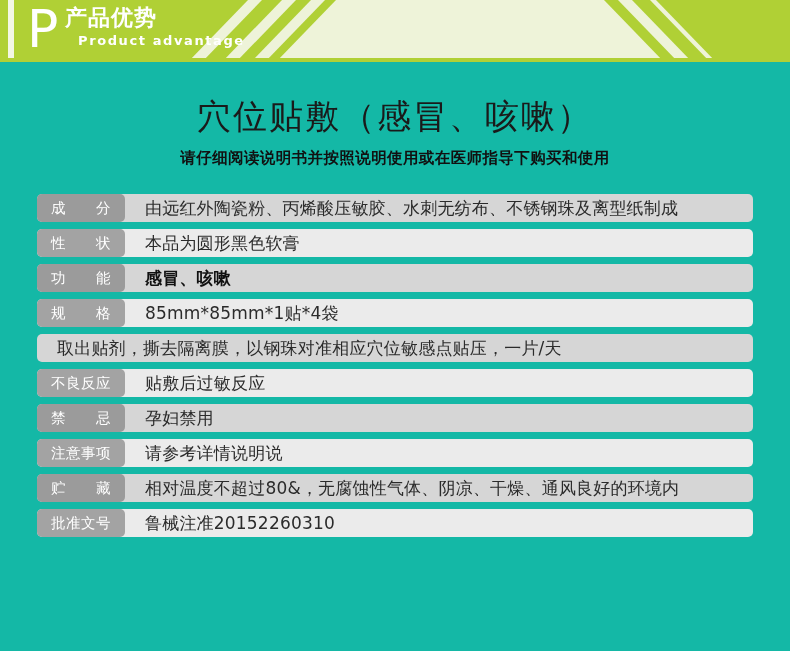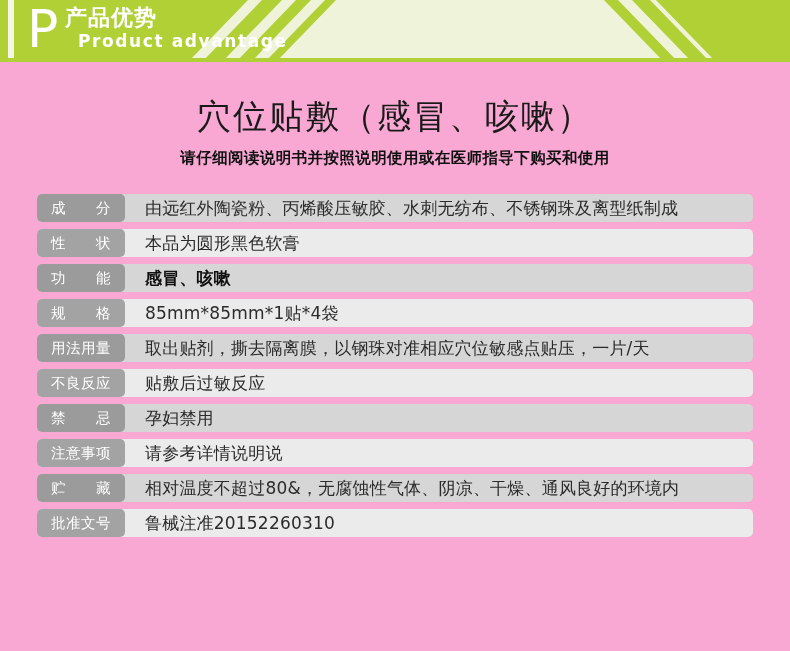--- a/index.html
+++ b/index.html
@@ -48,21 +48,21 @@
     font-weight: bold;
     letter-spacing: 1px;
     line-height: 26px;
     white-space: nowrap;
   }
   .banner-sub {
     position: absolute;
     left: 78px;
     top: 33px;
     color: #ffffff;
-    font-size: 17px;
+    font-size: 13px;
     font-weight: bold;
     letter-spacing: 1.6px;
     line-height: 16px;
     white-space: nowrap;
   }
   .banner-letter {
     position: absolute;
     left: 27px;
     top: -2px;
     color: #ffffff;
@@ -70,21 +70,21 @@
     font-weight: normal;
     line-height: 62px;
     font-family: "DejaVu Sans", "Liberation Sans", sans-serif;
   }
 
   
   .content {
     position: relative;
     width: 790px;
     height: 589px;
-    background: #f9a8d4;
+    background: #14b8a6;
   }
 
   .title-block {
     padding-top: 32px;
     text-align: center;
   }
   .main-title {
     font-size: 34px;
     color: #1a1a1a;
     letter-spacing: 2px;
@@ -223,21 +223,20 @@
     </div>
 
     <div class="spec-row">
       <div class="row-bg"></div>
       <div class="spec-label">规　　格</div>
       <div class="spec-value">85mm*85mm*1贴*4袋</div>
     </div>
 
     <div class="spec-row alt">
       <div class="row-bg"></div>
-      <div class="spec-label">用法用量</div>
       <div class="spec-value">取出贴剂，撕去隔离膜，以钢珠对准相应穴位敏感点贴压，一片/天</div>
     </div>
 
     <div class="spec-row">
       <div class="row-bg"></div>
       <div class="spec-label">不良反应</div>
       <div class="spec-value">贴敷后过敏反应</div>
     </div>
 
     <div class="spec-row alt">

